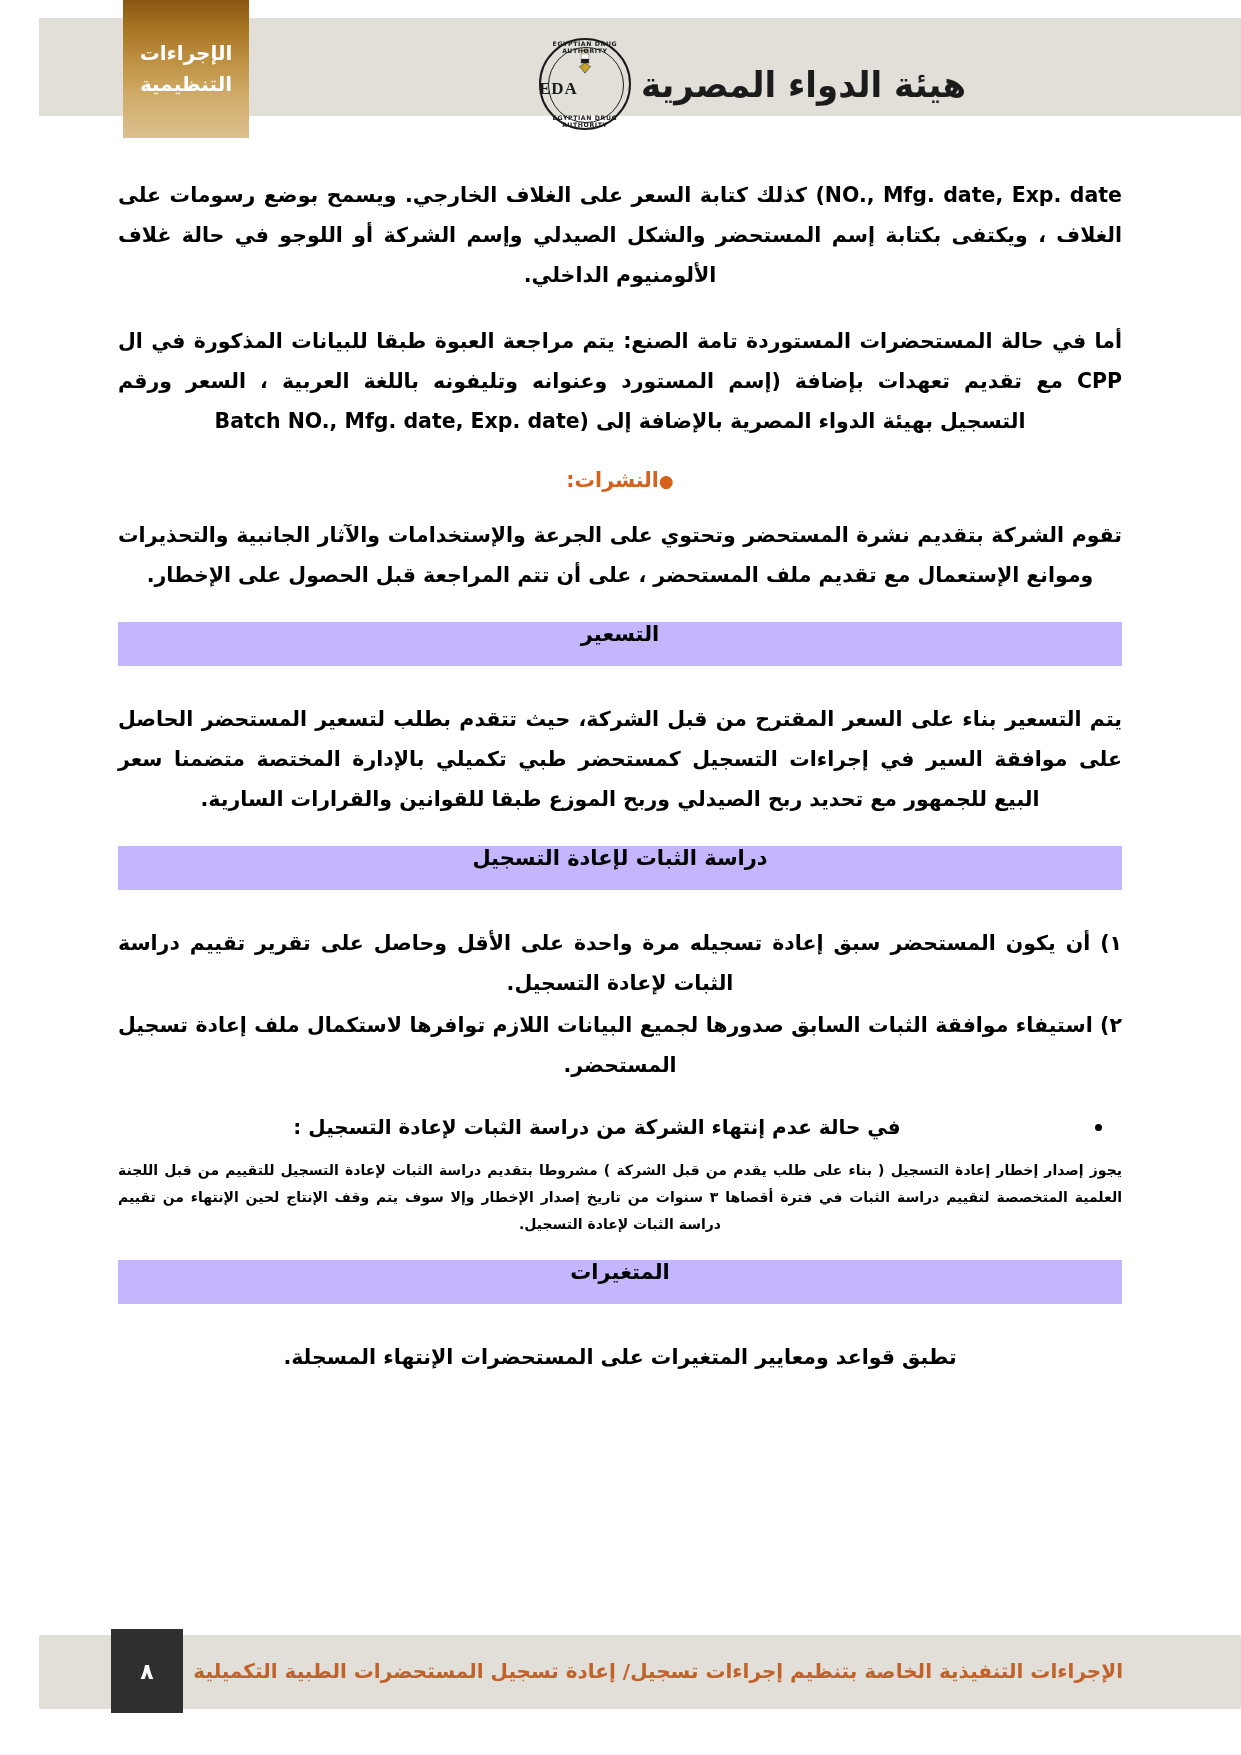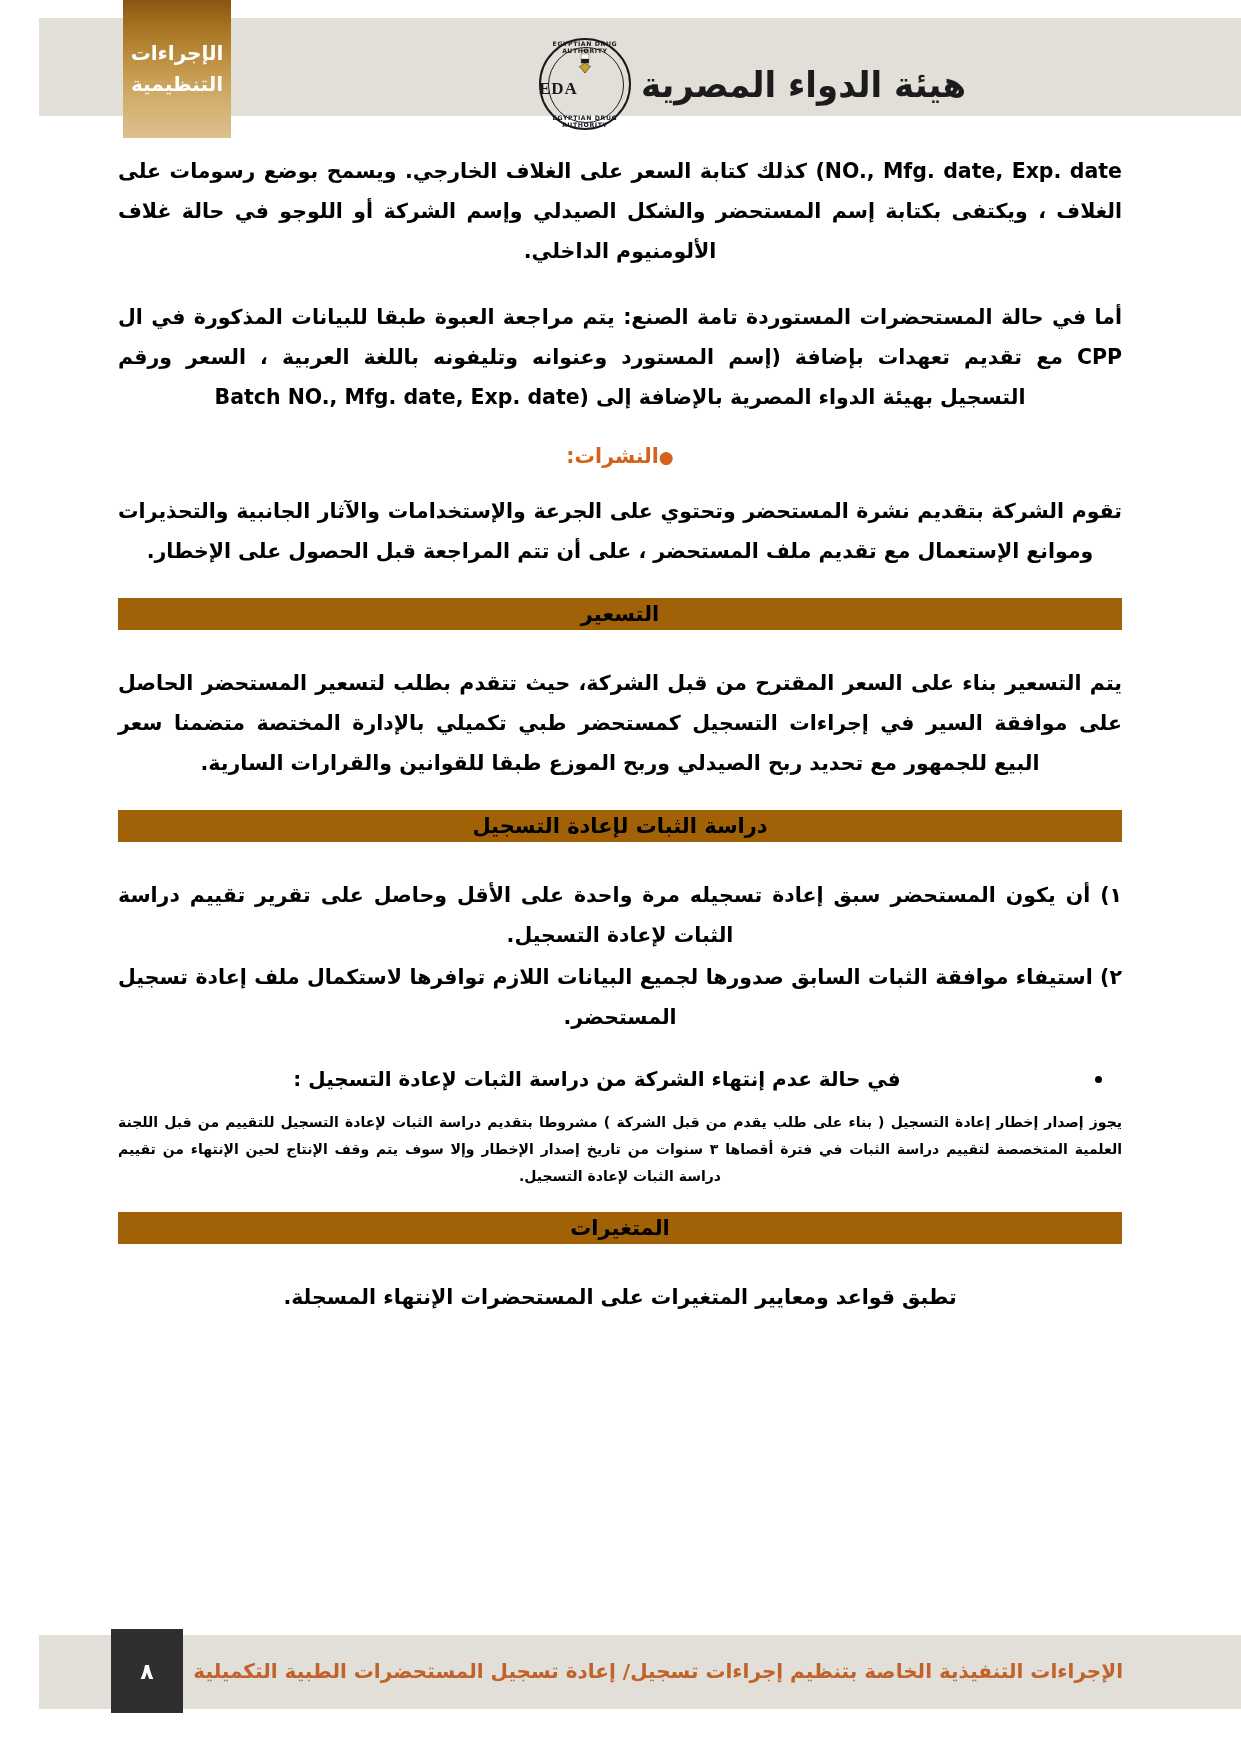--- a/index.html
+++ b/index.html
@@ -11,21 +11,21 @@
     position:relative;overflow:hidden;
   }
 
   
   .header{position:absolute;left:0;top:0;width:1241px;height:160px;}
   .header-grayband{
     position:absolute;left:39px;top:18px;width:1202px;height:98px;
     background:#e2dfd8;
   }
   .header-badge{
-    position:absolute;left:123px;top:0px;width:108px;height:138px;
+    position:absolute;left:123px;top:0px;width:126px;height:138px;
     background:linear-gradient(to bottom,#8a5413 0%,#a4711f 18%,#bf9243 45%,#d2ae6d 72%,#ddc08f 100%);
     display:flex;flex-direction:column;align-items:center;justify-content:center;
     gap:6px;
   }
   .header-badge .bl{
     color:#ffffff;font-size:20px;font-weight:bold;line-height:1.25;
     text-align:center;letter-spacing:0.3px;
   }
 
   .logo-wrap{
@@ -58,42 +58,42 @@
   }
   .logo-seal .micro-top,.logo-seal .micro-bot{
     position:absolute;left:0;right:0;text-align:center;
     font-size:6.2px;color:#1b1b1b;letter-spacing:0.6px;font-weight:bold;
   }
   .logo-seal .micro-top{top:1.5px;}
   .logo-seal .micro-bot{bottom:2px;}
 
   
   .content{
-    position:absolute;left:118px;top:152px;width:1004px;
+    position:absolute;left:118px;top:176px;width:1004px;
     text-align:justify;
   }
   p.para{
     margin:0 0 26px 0;
     font-size:20.5px;font-weight:bold;color:#000000;
     line-height:1.95;
     text-align:justify;
     text-align-last:center;
   }
 
   .orange-bullet{
     margin:0 0 24px 0;
     font-size:20.5px;font-weight:bold;color:#d4621d;
     text-align:center;
   }
   .orange-bullet .dot{font-size:17px;}
 
   .band{
-    background:#a16207;
-    height:32px;
-    display:flex;align-items:center;justify-content:center;
+    background:#c4b5fd;
+    height:44px;
+    display:flex;align-items:flex-start;justify-content:center;
     margin:0 0 34px 0;
     width:1004px;
   }
   .band span{
     font-size:21px;font-weight:bold;color:#000000;letter-spacing:0.2px;
   }
 
   ul.blist{margin:0 0 10px 0;padding:0;list-style:none;}
   ul.blist li{
     position:relative;

